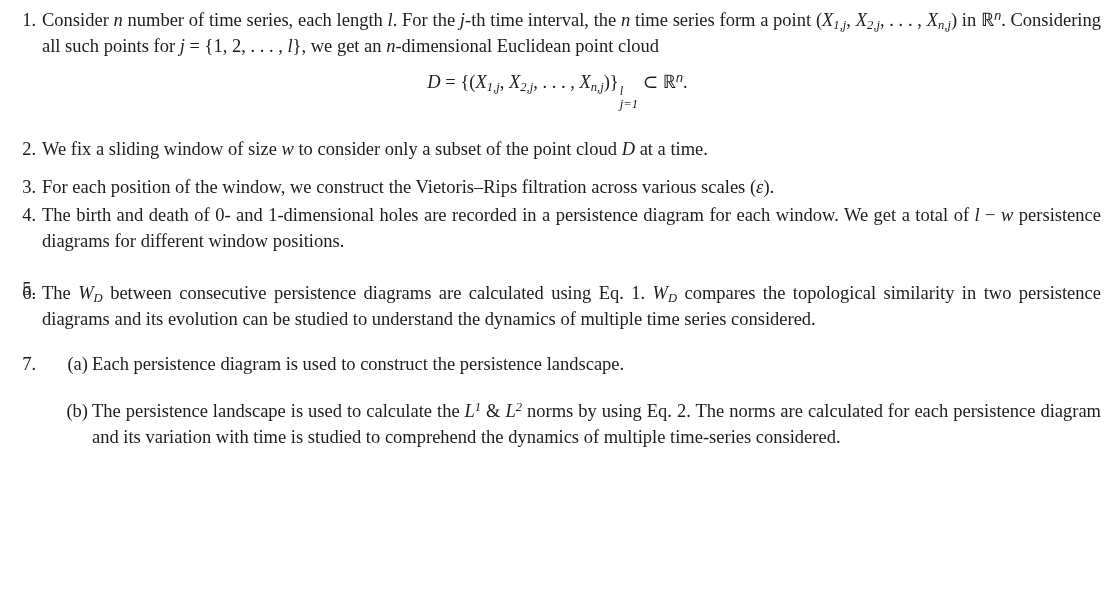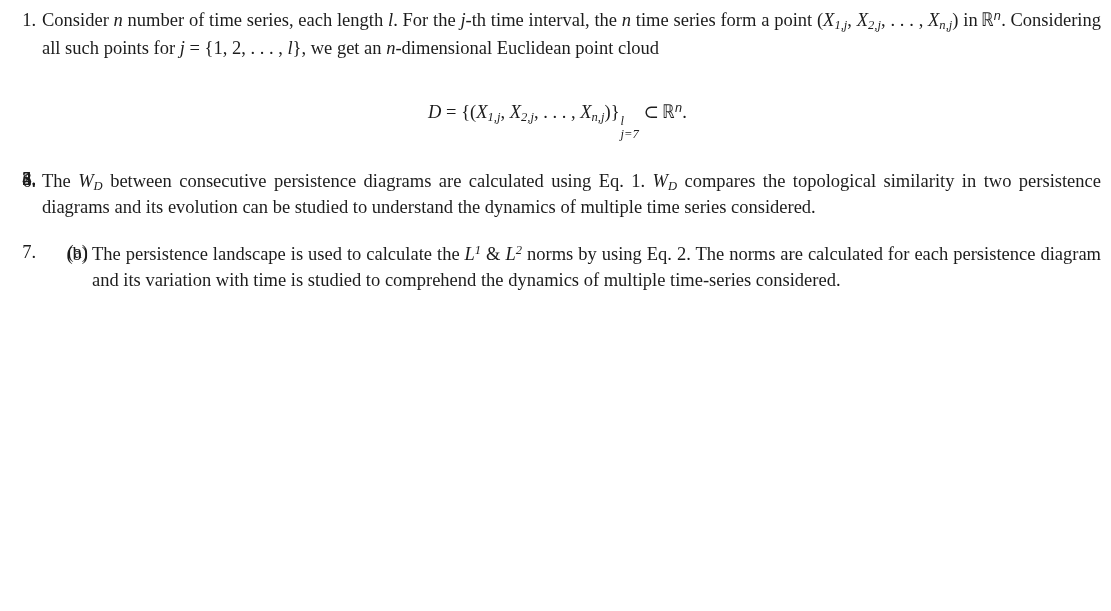--- a/index.html
+++ b/index.html
@@ -30,21 +30,21 @@
     text-align: right;
     white-space: nowrap;
   }
   .li.sub { padding-left: 78px; }
   .li.sub .label { left: 42px; width: 32px; }
   .eq {
     text-align: center;
     white-space: nowrap;
   }
   .mi { font-style: italic; }
-  .bb { font-family: Liberation Mono, monospace; }
+  .bb { font-family: Liberation Sans, sans-serif; }
   sup, sub {
     font-style: italic;
     font-size: 0.68em;
     line-height: 0;
     vertical-align: baseline;
     position: relative;
   }
   sup { top: -0.45em; }
   sub { top: 0.2em; font-style: italic; }
   .supsub {
@@ -52,42 +52,42 @@
     flex-direction: column;
     align-items: flex-start;
     font-size: 0.68em;
     font-style: italic;
     line-height: 1.08;
     vertical-align: -0.55em;
     margin-left: 1px;
   }
   
   #doc > :nth-child(1)  { margin-top: 0; }
-  #doc > :nth-child(2)  { margin-top: 38px; }  
+  #doc > :nth-child(2)  { margin-top: 10px; }  
   #doc > :nth-child(3)  { margin-top: 24px; }  
   #doc > :nth-child(4)  { margin-top: 12px; }  
   #doc > :nth-child(5)  { margin-top: 2px;  }  
   #doc > :nth-child(6)  { margin-top: 22px; }  
   #doc > :nth-child(7)  { margin-top: 26px; }  
   #doc > :nth-child(8)  { margin-top: 19px; }  
   #doc > :nth-child(9)  { margin-top: 17px; }  
   #doc > :nth-child(10) { margin-top: 21px; }  
 </style>
 </head>
 <body>
 
 <div class="page">
   <div id="doc">
       <div class="li"><span class="label">1.</span><span class="content"><span>Consider </span><span class="mi">n</span><span> number of time series, each length </span><span class="mi">l</span><span>. For the </span><span class="mi">j</span><span>-th time interval, the </span><span class="mi">n</span><span> time series form a point (</span><span class="mi">X<sub>1,j</sub></span><span>, </span><span class="mi">X<sub>2,j</sub></span><span>, . . . , </span><span class="mi">X<sub>n,j</sub></span><span>) in </span><span class="bb">ℝ<sup>n</sup></span><span>. Considering all such points for </span><span class="mi">j</span><span> = {1, 2, . . . , </span><span class="mi">l</span><span>}, we get an </span><span class="mi">n</span><span>-dimensional Euclidean point cloud</span></span></div>
       <div class="eq"><span class="content"><span class="mi">D</span><span> = {(</span><span class="mi">X<sub>1,j</sub></span><span>, </span><span class="mi">X<sub>2,j</sub></span><span>, . . . , </span><span class="mi">X<sub>n,j</sub></span><span>)}<span class="supsub">
               <span>l</span>
-              <span>j=7</span>
+              <span>j=1</span>
             </span></span><span> ⊂ </span><span class="bb">ℝ<sup>n</sup></span><span>.</span></span></div>
-      <div class="li"><span class="label">2.</span></div>
-      <div class="li"><span class="label">3.</span></div>
-      <div class="li"><span class="label">4.</span></div>
+      <div class="li"><span class="label">2.</span><span class="content"><span>We fix a sliding window of size </span><span class="mi">w</span><span> to consider only a subset of the point cloud </span><span class="mi">D</span><span> at a time.</span></span></div>
+      <div class="li"><span class="label">3.</span><span class="content"><span>For each position of the window, we construct the Vietoris–Rips filtration across various scales (</span><span class="mi">ε</span><span>).</span></span></div>
+      <div class="li"><span class="label">4.</span><span class="content"><span>The birth and death of 0- and 1-dimensional holes are recorded in a persistence diagram for each window. We get a total of </span><span class="mi">l</span><span> − </span><span class="mi">w</span><span> persistence diagrams for different window positions.</span></span></div>
       <div class="li"><span class="label">5.</span></div>
       <div class="li"><span class="label">6.</span><span class="content"><span>The </span><span class="mi">W<sub>D</sub></span><span> between consecutive persistence diagrams are calculated using Eq. 1. </span><span class="mi">W<sub>D</sub></span><span> compares the topological similarity in two persistence diagrams and its evolution can be studied to understand the dynamics of multiple time series considered.</span></span></div>
       <div class="li"><span class="label">7.</span></div>
-      <div class="li sub"><span class="label">(a)</span></div>
+      <div class="li sub"><span class="label">(a)</span><span class="content"><span>Each persistence diagram is used to construct the persistence landscape.</span></span></div>
       <div class="li sub"><span class="label">(b)</span><span class="content"><span>The persistence landscape is used to calculate the </span><span class="mi">L<sup>1</sup></span><span> &amp; </span><span class="mi">L<sup>2</sup></span><span> norms by using Eq. 2. The norms are calculated for each persistence diagram and its variation with time is studied to comprehend the dynamics of multiple time-series considered.</span></span></div>
     </div>
 </div>
 
 </body></html>

